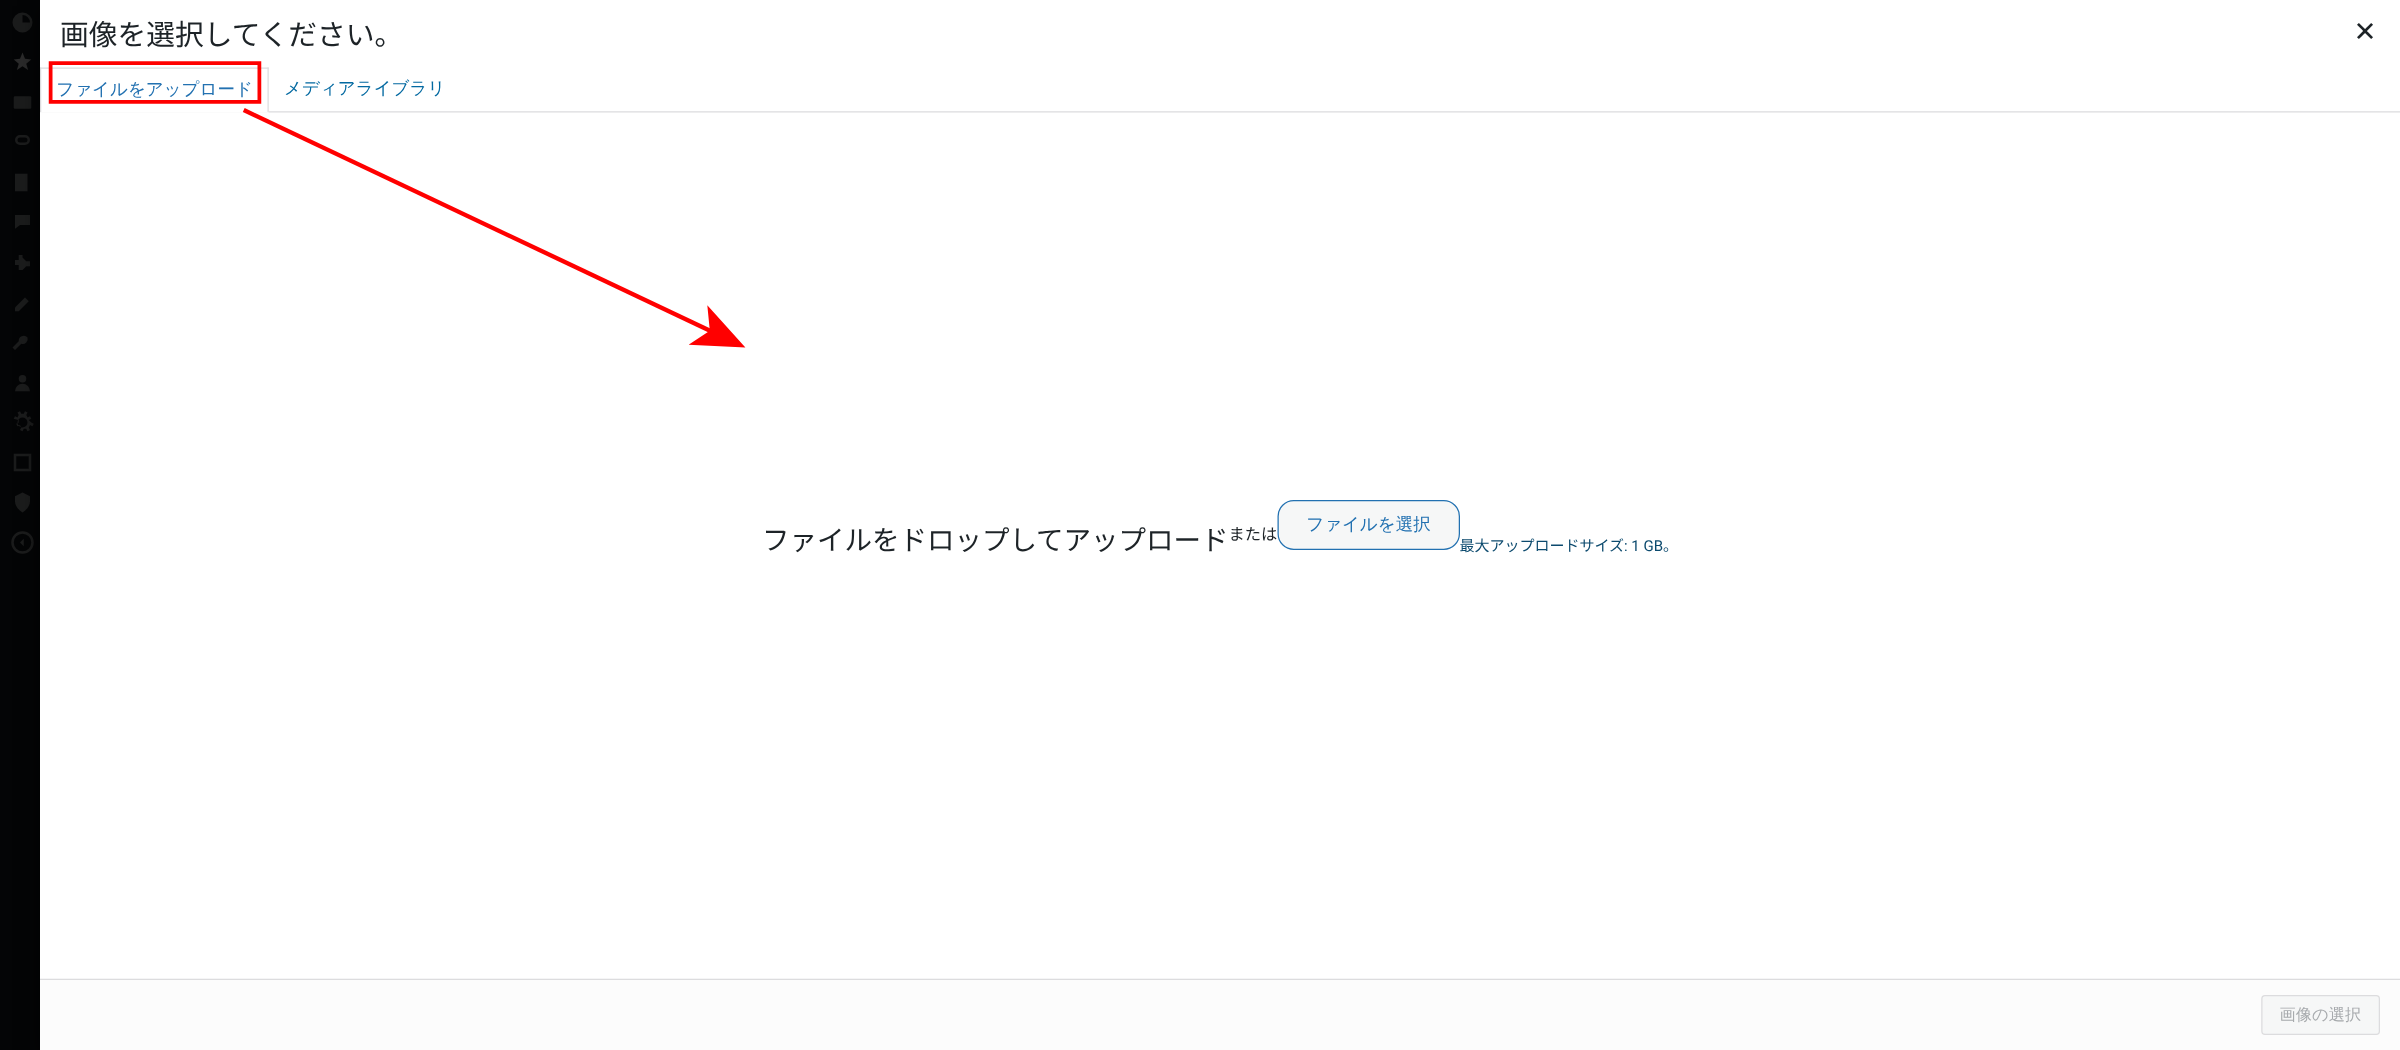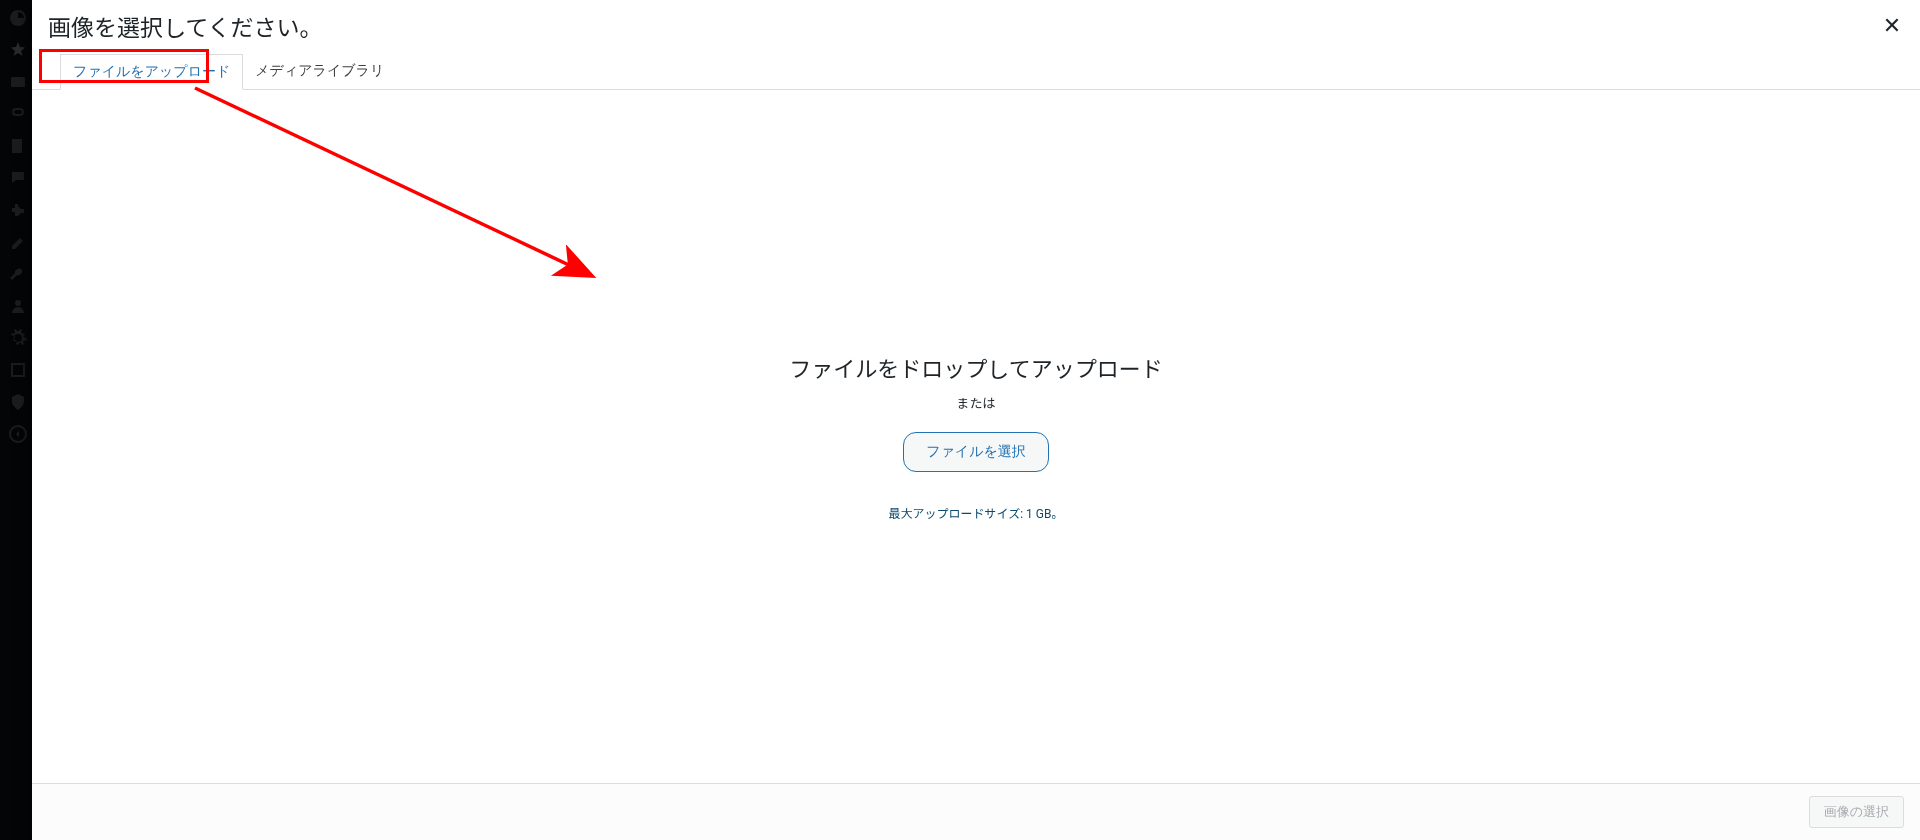--- a/index.html
+++ b/index.html
@@ -113,21 +113,21 @@
       border: none;
       cursor: pointer;
       color: #1d2327;
       font-size: 22px;
       display: flex;
       align-items: center;
       justify-content: center;
     }
     .tabs {
       margin-top: 10px;
-      padding: 0 28px;
+      padding: 0 0;
       display: flex;
       border-bottom: 1px solid #dcdcde;
     }
     .tab {
       padding: 8px 12px;
       font-size: 14px;
       color: #2271b1;
       cursor: pointer;
       position: relative;
       border: none;
@@ -135,31 +135,31 @@
     }
     .tab.active {
       color: #2271b1;
       border: 1px solid #dcdcde;
       border-bottom: 1px solid #fff;
       margin-bottom: -1px;
       background: #fff;
       border-radius: 0;
     }
     .tab:not(.active) {
-      color: #404040;
+      color: #0369a1;
     }
     .annot-box {
       position: absolute;
       border: 3px solid #ff0000;
       pointer-events: none;
     }
     .upload-area {
       flex: 1;
       display: flex;
-      flex-direction: column;
+      flex-direction: row;
       align-items: center;
       justify-content: center;
       color: #1d2327;
     }
     .upload-area .drop-text {
       font-size: 22px;
       margin-bottom: 10px;
     }
     .upload-area .or-text {
       font-size: 13px;

